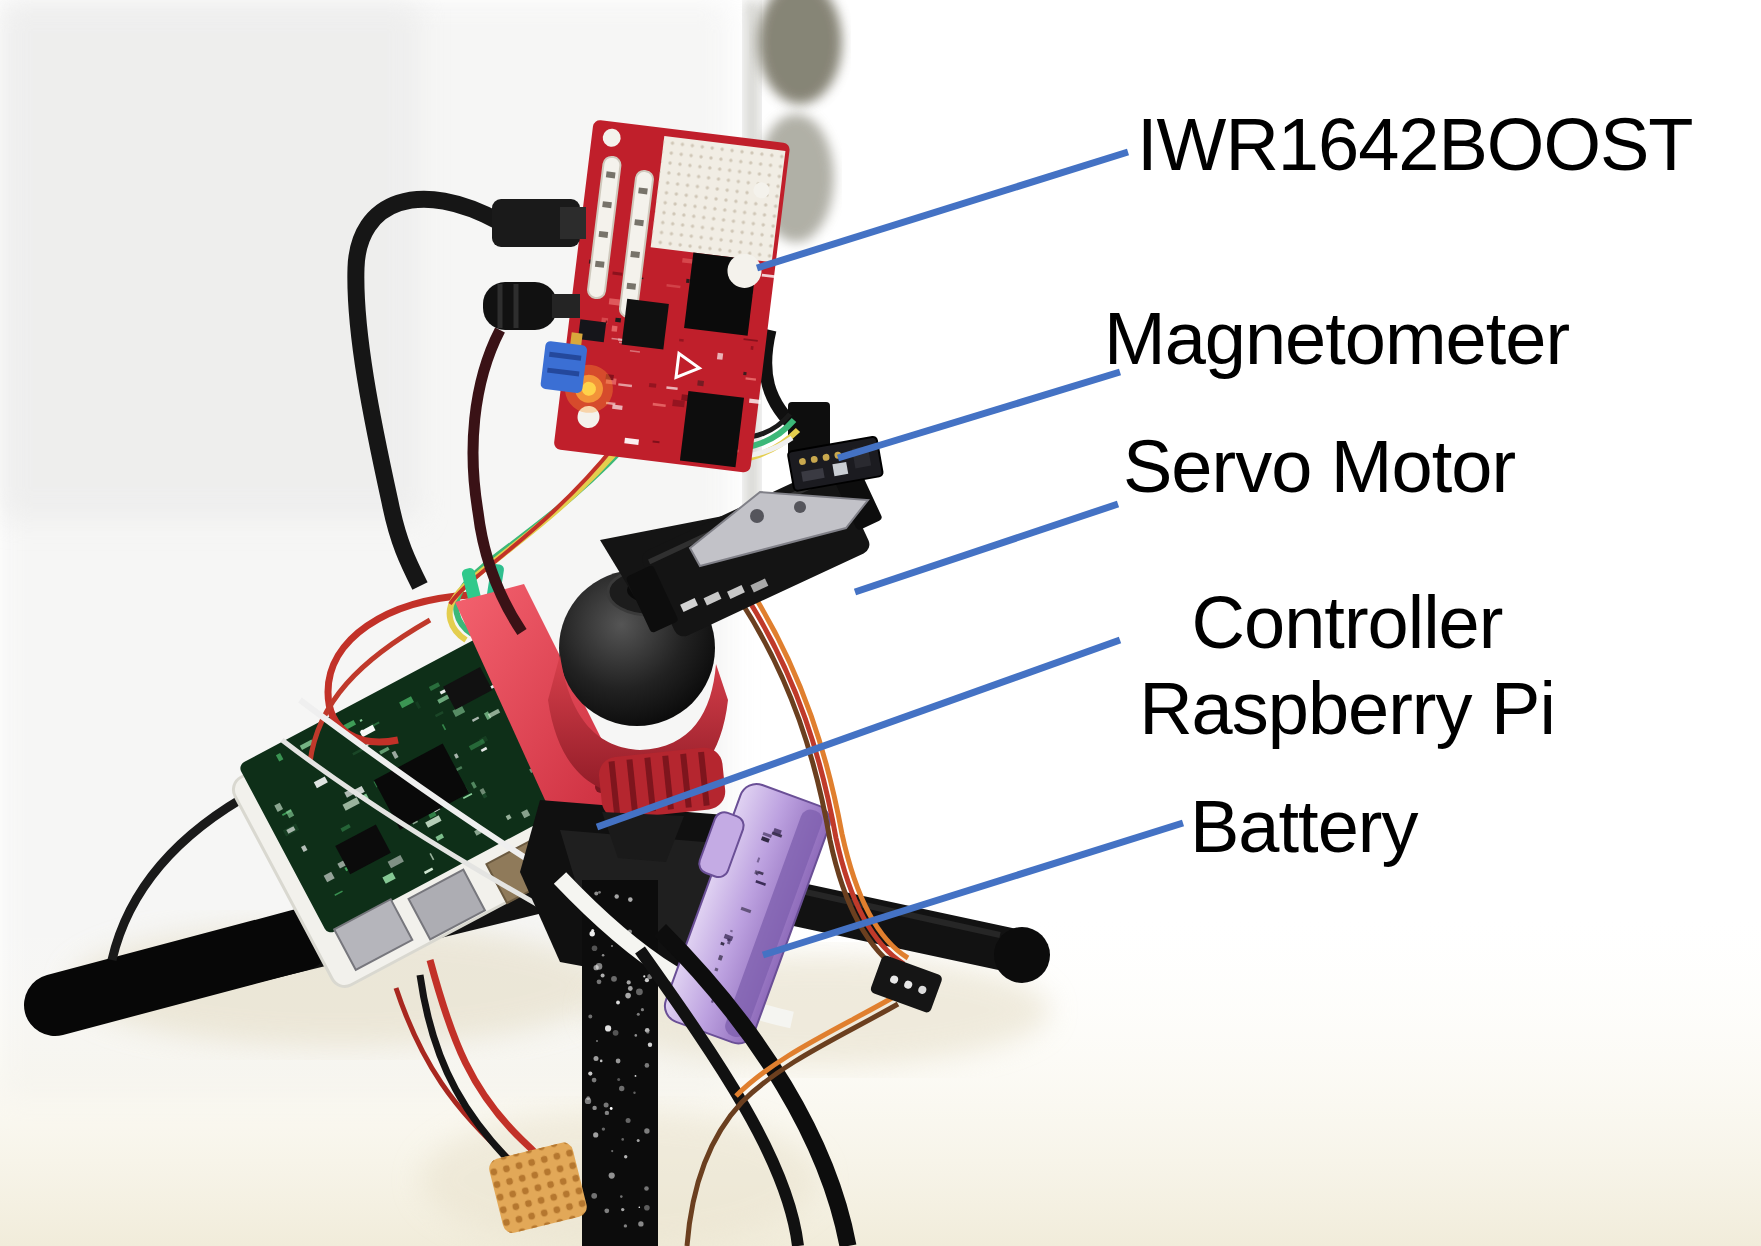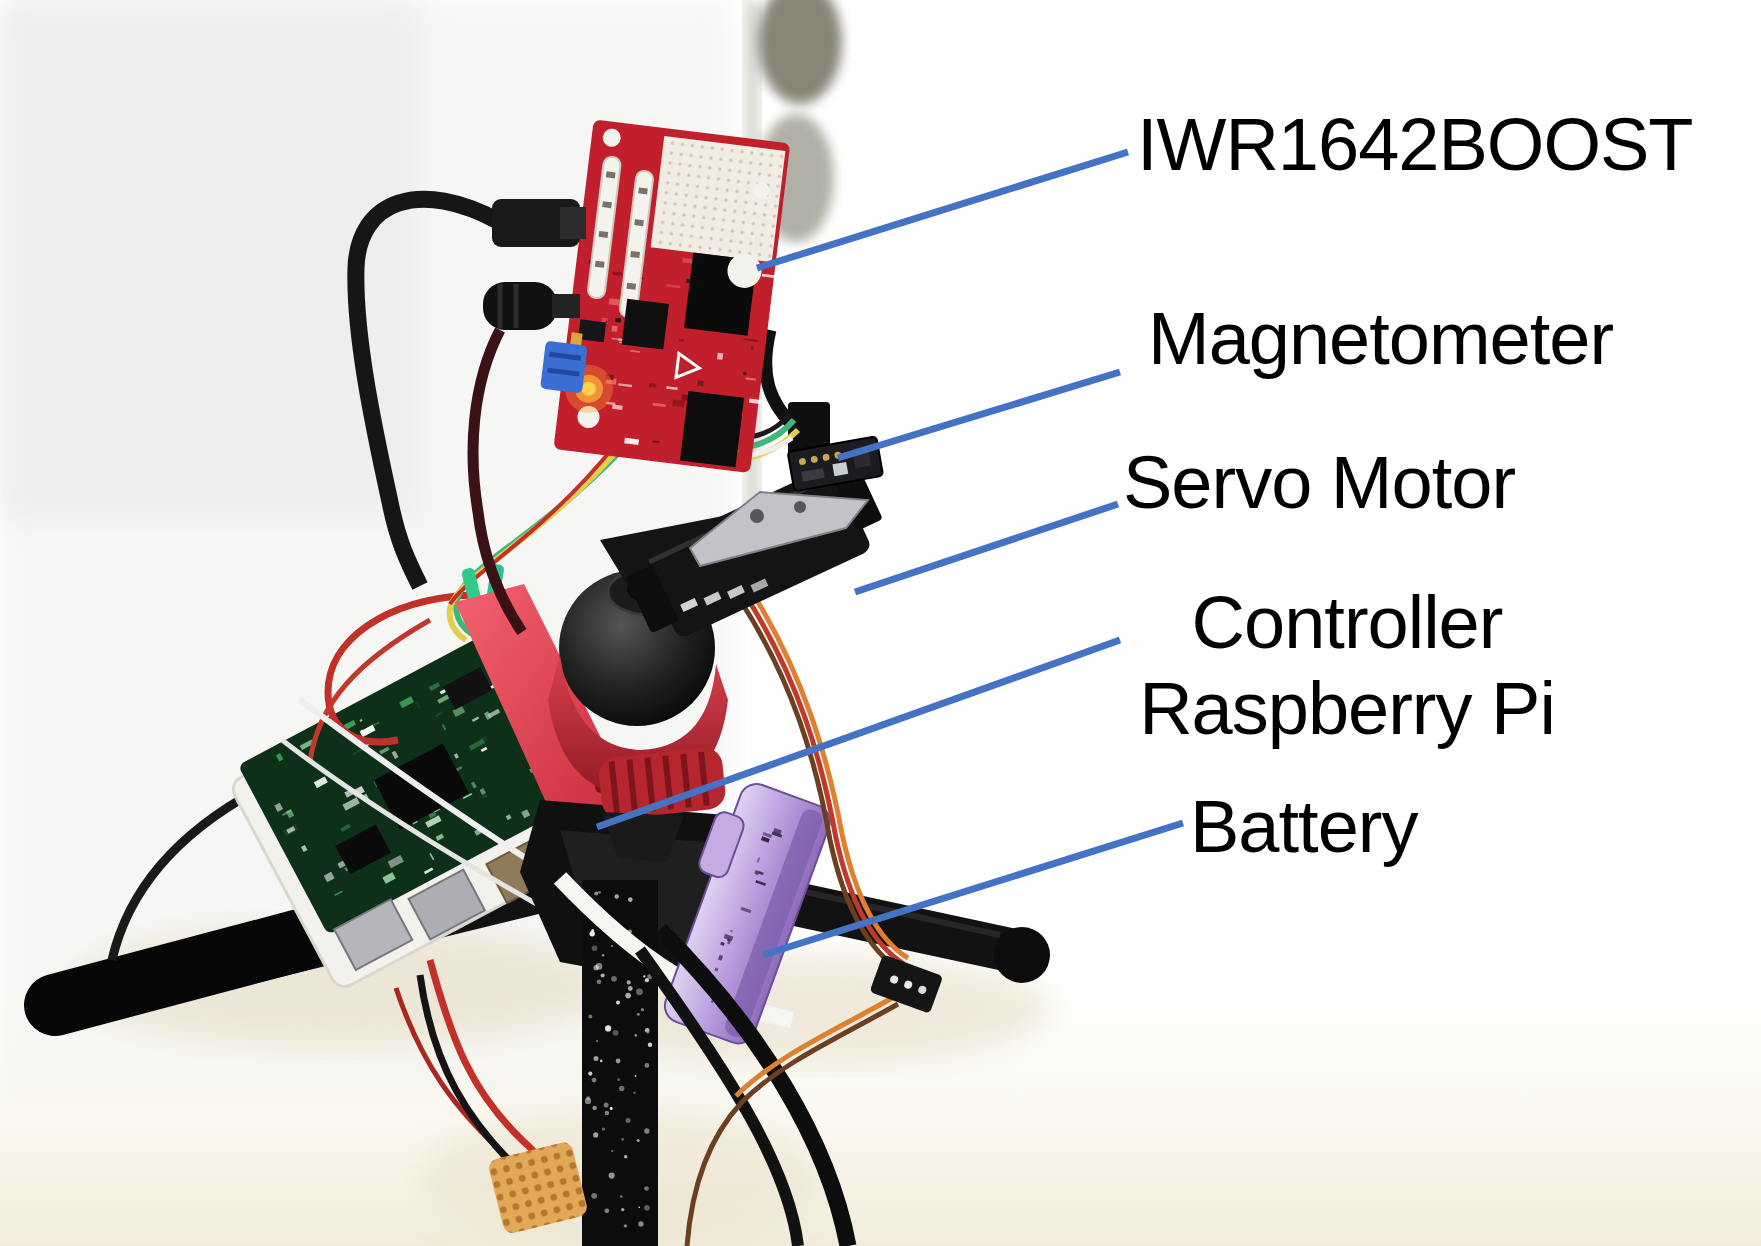--- a/index.html
+++ b/index.html
@@ -492,23 +492,23 @@
     <line class="leader" x1="757" y1="268" x2="1128" y2="152"></line>
     <line class="leader" x1="838" y1="458" x2="1120" y2="372"></line>
     <line class="leader" x1="855" y1="592" x2="1118" y2="504"></line>
     <line class="leader" x1="597" y1="827" x2="1120" y2="640"></line>
     <line class="leader" x1="763" y1="955" x2="1183" y2="823"></line>
   </g>
 </svg>
 
 <div class="callout" style="left:1137px;top:106px">IWR1642BOOST</div>
 
-<div class="callout" style="left:1148px;top:300px">Magnetometer</div>
-
-<div class="callout" style="left:1123px;top:444px">Servo Motor</div>
+<div class="callout" style="left:1104px;top:300px">Magnetometer</div>
+
+<div class="callout" style="left:1123px;top:428px">Servo Motor</div>
 
 <div class="callout block" style="left:1107px;top:580px">
   <div>Controller</div>
   <div>Raspberry Pi</div>
 </div>
 
 <div class="callout" style="left:1190px;top:788px">Battery</div>
 
 </div>
 

